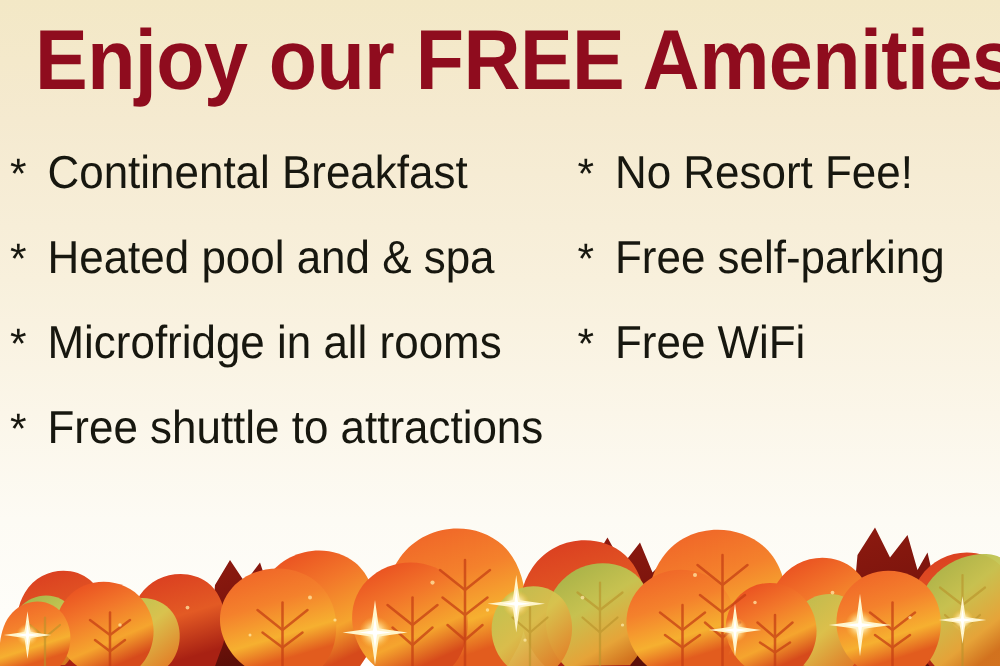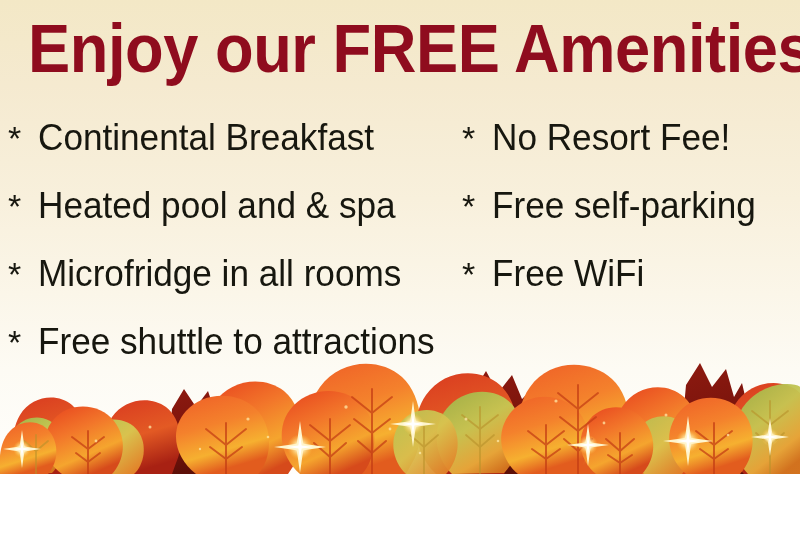--- a/index.html
+++ b/index.html
@@ -8,21 +8,21 @@
     padding: 0;
     background: #ffffff;
   }
   body {
     font-family: "Liberation Sans", "DejaVu Sans", sans-serif;
   }
 
   #banner {
     position: relative;
     width: 800px;
-    height: 474px;
+    height: 533px;
     overflow: hidden;
     background: linear-gradient(to bottom,
         #f3e8c6 0%,
         #f5ead0 18%,
         #f8f0dc 42%,
         #fbf6e9 62%,
         #fdfbf4 78%,
         #fefdf9 92%,
         #fffefc 100%);
   }

